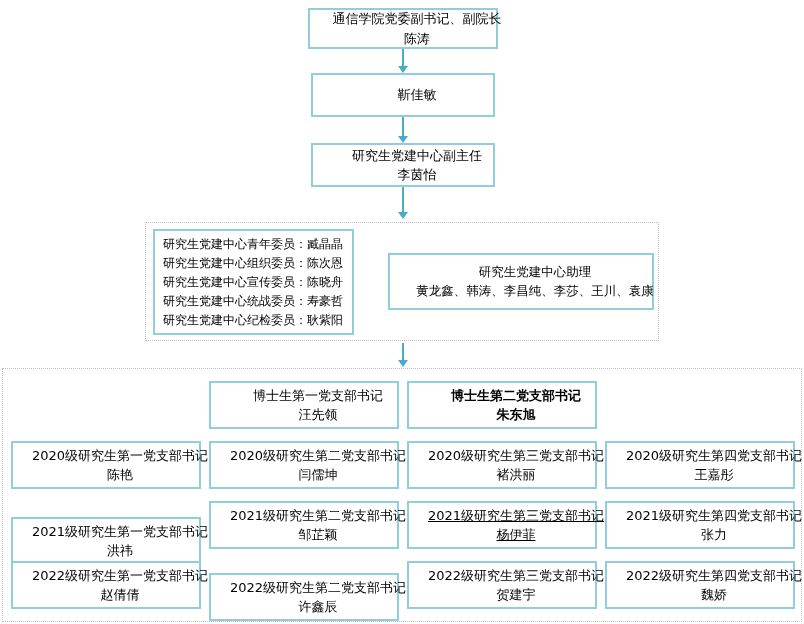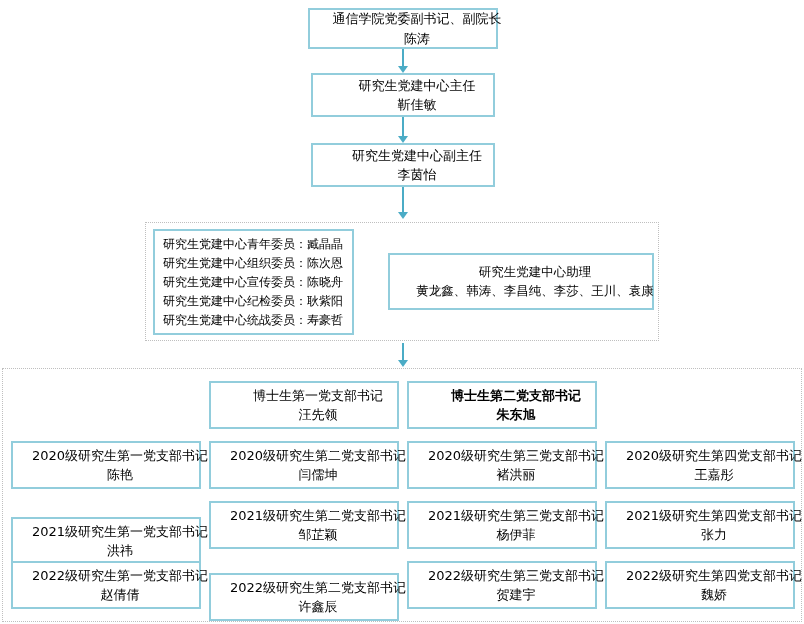--- a/index.html
+++ b/index.html
@@ -40,21 +40,20 @@
     <div class="t">通信学院党委副书记、副院长</div>
     <div class="n">陈涛</div>
   </div>
 
   <div class="arrow" style="left:397px;top:49px;height:24px;">
     <div class="shaft"></div>
     <div class="head"></div>
   </div>
 
   <div class="node" style="left:311px;top:73px;width:184px;height:44px;">
-    <div class="t">研究生党建中心主任</div>
     <div class="n">靳佳敏</div>
   </div>
 
   <div class="arrow" style="left:397px;top:117px;height:26px;">
     <div class="shaft"></div>
     <div class="head"></div>
   </div>
 
   <div class="node" style="left:311px;top:143px;width:184px;height:44px;">
     <div class="t">研究生党建中心副主任</div>
@@ -64,22 +63,22 @@
   <div class="arrow" style="left:397px;top:187px;height:32px;">
     <div class="shaft"></div>
     <div class="head"></div>
   </div>
 
   <div class="dashed" style="left:145px;top:222px;width:514px;height:119px;">
     <div class="node committee" style="left:7px;top:6px;width:201px;height:106px;">
       <div>研究生党建中心青年委员：臧晶晶</div>
       <div>研究生党建中心组织委员：陈次恩</div>
       <div>研究生党建中心宣传委员：陈晓舟</div>
+      <div>研究生党建中心统战委员：寿豪哲</div>
       <div>研究生党建中心纪检委员：耿紫阳</div>
-      <div>研究生党建中心统战委员：寿豪哲</div>
     </div>
     <div class="node" style="left:242px;top:30px;width:266px;height:57px;font-size:12.5px;">
       <div class="t">研究生党建中心助理</div>
       <div class="n">黄龙鑫、韩涛、李昌纯、李莎、王川、袁康</div>
     </div>
   </div>
 
   <div class="arrow" style="left:397px;top:343px;height:24px;">
     <div class="shaft"></div>
     <div class="head"></div>
@@ -114,21 +113,21 @@
     </div>
 
     <div class="node" style="left:8px;top:148px;width:190px;height:48px;">
       <div class="t">2021级研究生第一党支部书记</div>
       <div class="n">洪祎</div>
     </div>
     <div class="node" style="left:206px;top:132px;width:190px;height:48px;">
       <div class="t">2021级研究生第二党支部书记</div>
       <div class="n">邹芷颖</div>
     </div>
-    <div class="node" style="left:404px;top:132px;width:190px;height:48px;">
+    <div class="node" style="left:404px;top:132px;width:190px;height:48px;text-decoration:underline;">
       <div class="t">2021级研究生第三党支部书记</div>
       <div class="n">杨伊菲</div>
     </div>
     <div class="node" style="left:602px;top:132px;width:190px;height:48px;">
       <div class="t">2021级研究生第四党支部书记</div>
       <div class="n">张力</div>
     </div>
 
     <div class="node" style="left:8px;top:192px;width:190px;height:48px;">
       <div class="t">2022级研究生第一党支部书记</div>

